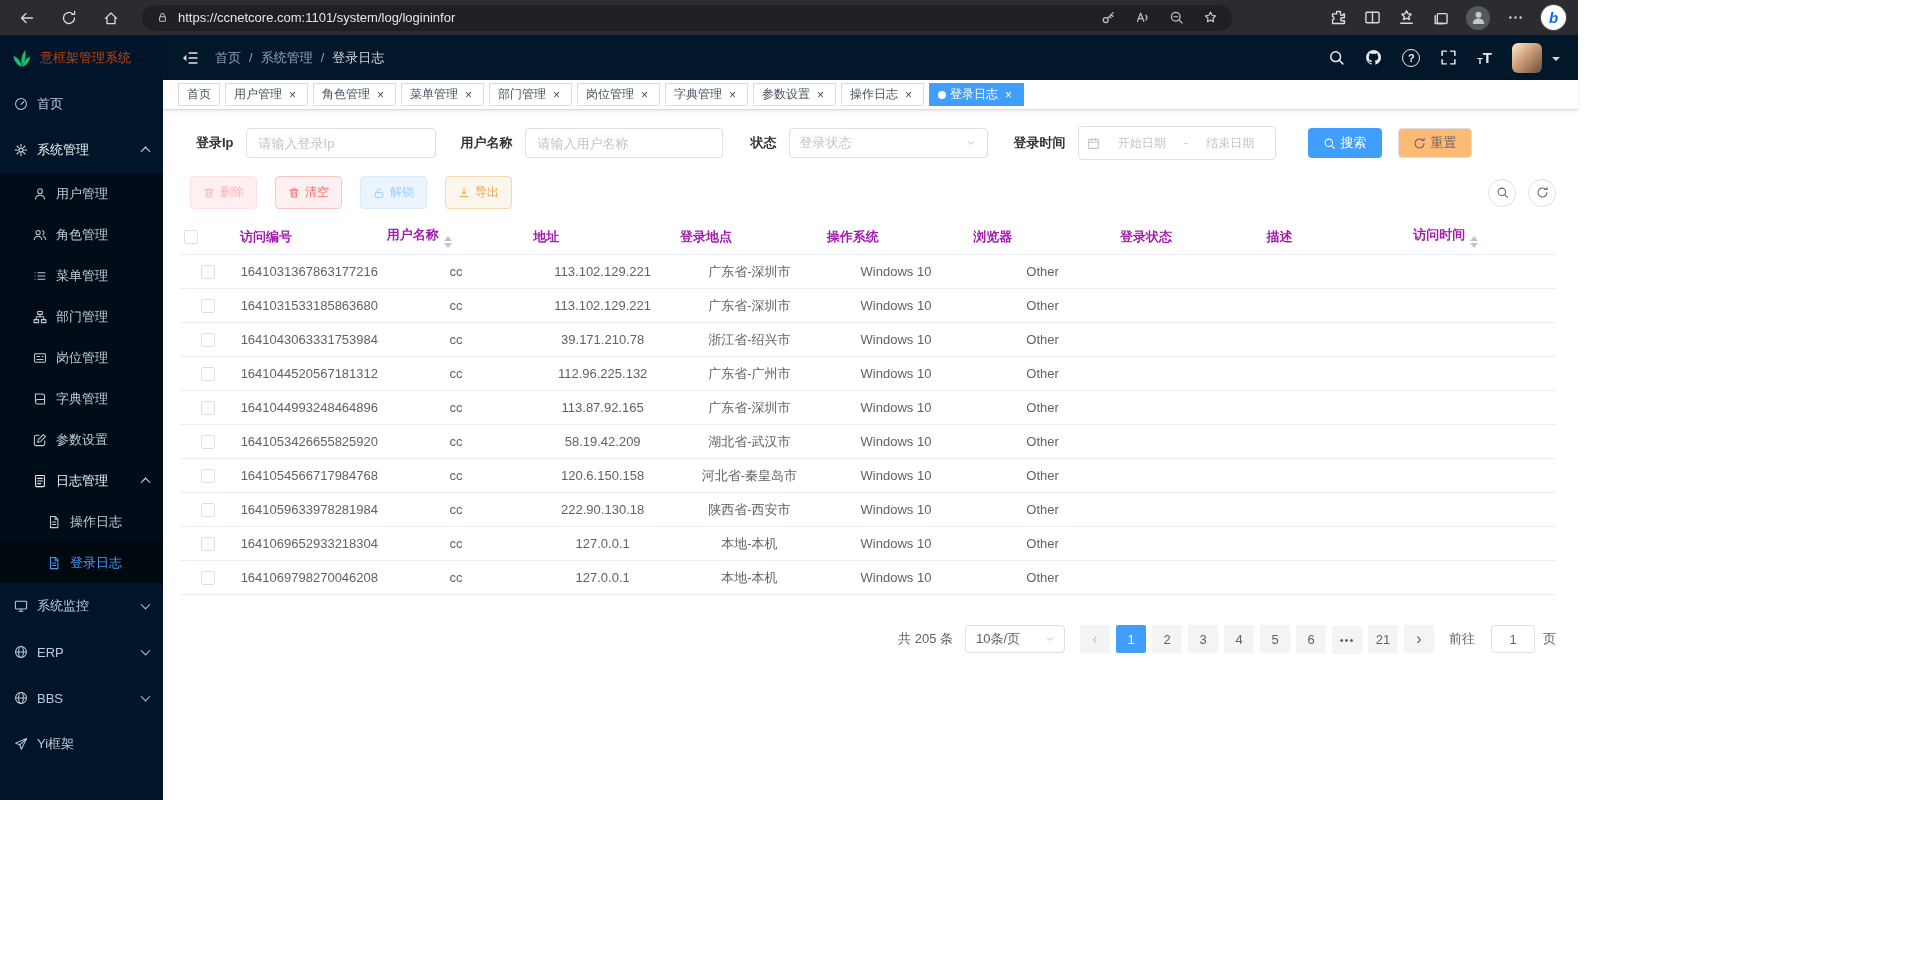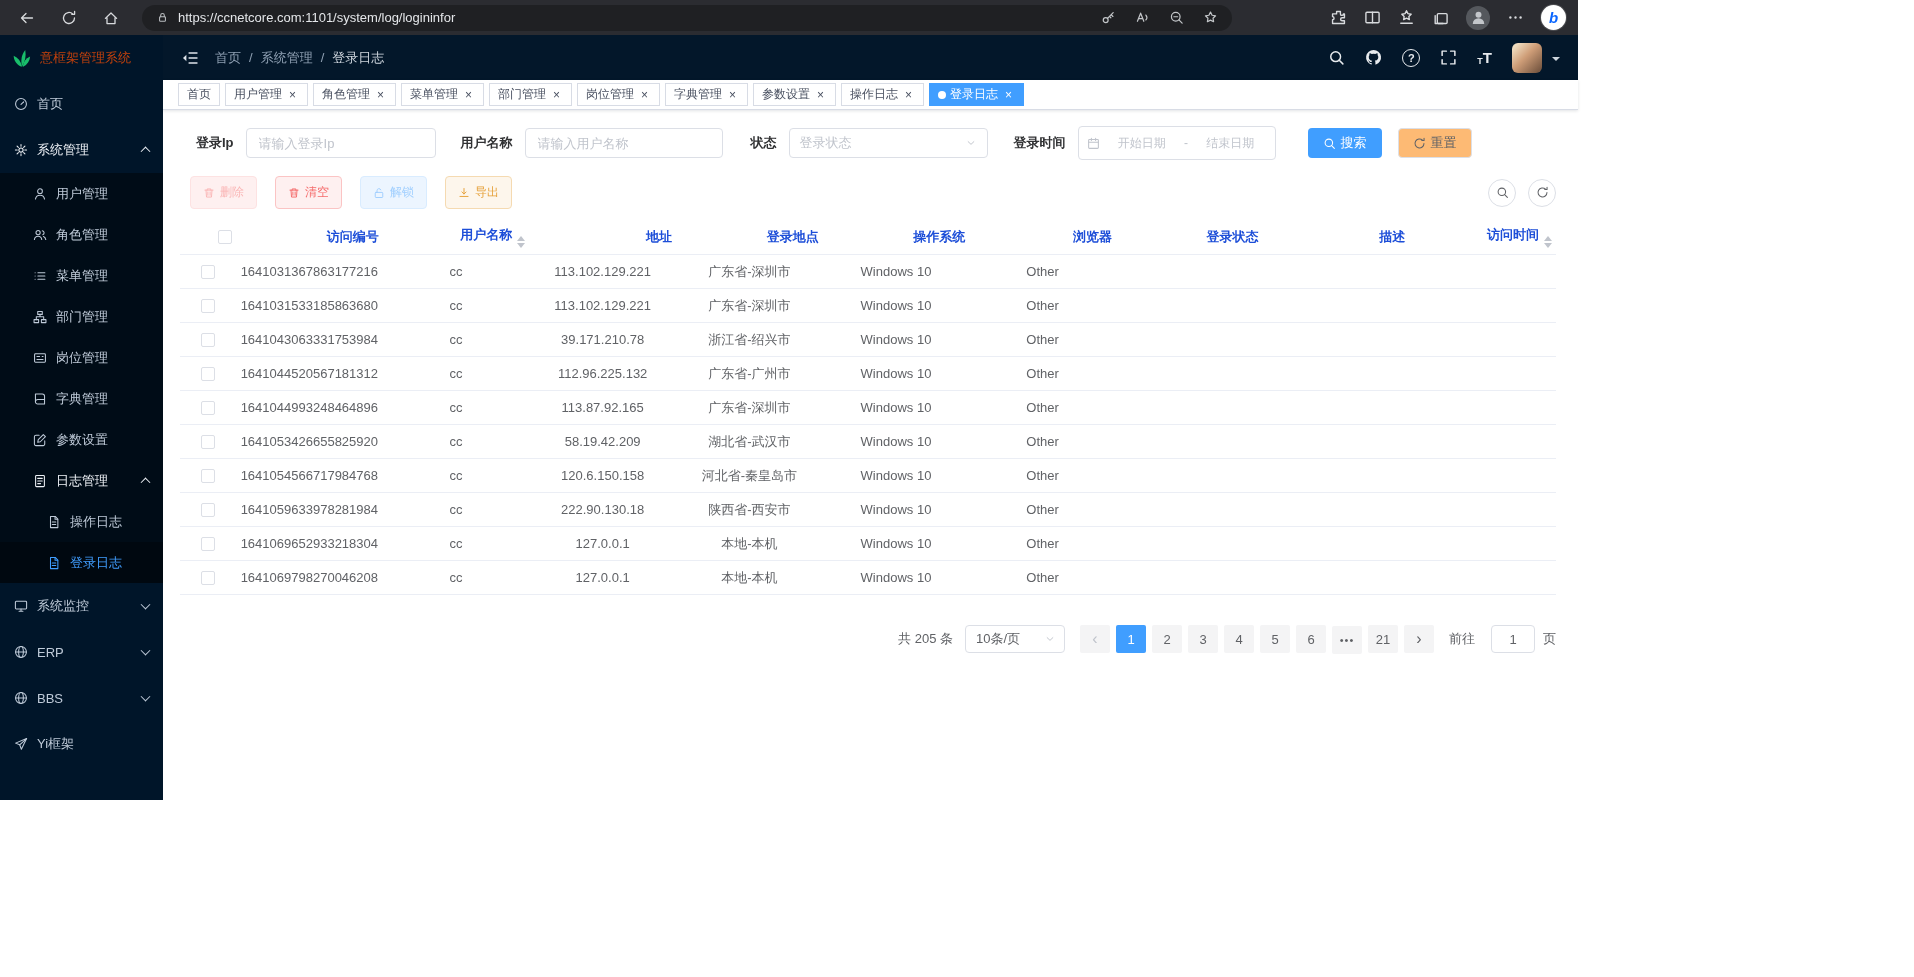--- a/index.html
+++ b/index.html
@@ -94,21 +94,21 @@
   .tb-btn + .tb-btn{margin-left:18px}
   .tb-danger-disabled{color:#fab6b6;background:#fef0f0;border-color:#fde2e2;cursor:not-allowed}
   .tb-danger{color:#f56c6c;background:#fef0f0;border-color:#fbc4c4}
   .tb-primary-disabled{color:#a0cfff;background:#ecf5ff;border-color:#d9ecff;cursor:not-allowed}
   .tb-warning{color:#e6a23c;background:#fdf6ec;border-color:#f5dab1}
   .tb-right{margin-left:auto;display:flex;gap:12px}
   .circle-btn{width:26px;height:26px;border-radius:50%;border:1px solid #dcdfe6;background:#fff;color:#606266;display:flex;align-items:center;justify-content:center;cursor:pointer}
   .circle-btn svg{width:13px;height:13px}
 
   table{width:100%;border-collapse:collapse;table-layout:fixed}
-  th{height:35px;font-size:13px;color:#1d4ed8;font-weight:700;border-bottom:1px solid #ebeef5;text-align:right;padding:0 4px;white-space:nowrap}
+  th{height:35px;font-size:13px;color:#a21caf;font-weight:700;border-bottom:1px solid #ebeef5;text-align:left;padding:0 4px;white-space:nowrap}
   td{height:33px;font-size:13px;color:#606266;border-bottom:1px solid #ebeef5;text-align:center;padding:0 4px;white-space:nowrap;overflow:hidden}
   .col-cb{width:48px}
   .cb{width:14px;height:14px;border:1px solid #dcdfe6;border-radius:2px;display:inline-block;background:#fff;cursor:pointer;vertical-align:middle;box-sizing:border-box}
   .sort{display:inline-flex;flex-direction:column;margin-left:5px;vertical-align:-2px;cursor:pointer}
   .sort i{display:block;width:0;height:0;border-left:4px solid transparent;border-right:4px solid transparent}
   .sort .up{border-bottom:5px solid #c0c4cc;margin-bottom:2px}
   .sort .down{border-top:5px solid #c0c4cc}
 
   .pagination{display:flex;align-items:center;justify-content:flex-end;margin-top:30px;font-size:13px;color:#606266}
   .pg-total{margin-right:12px}

